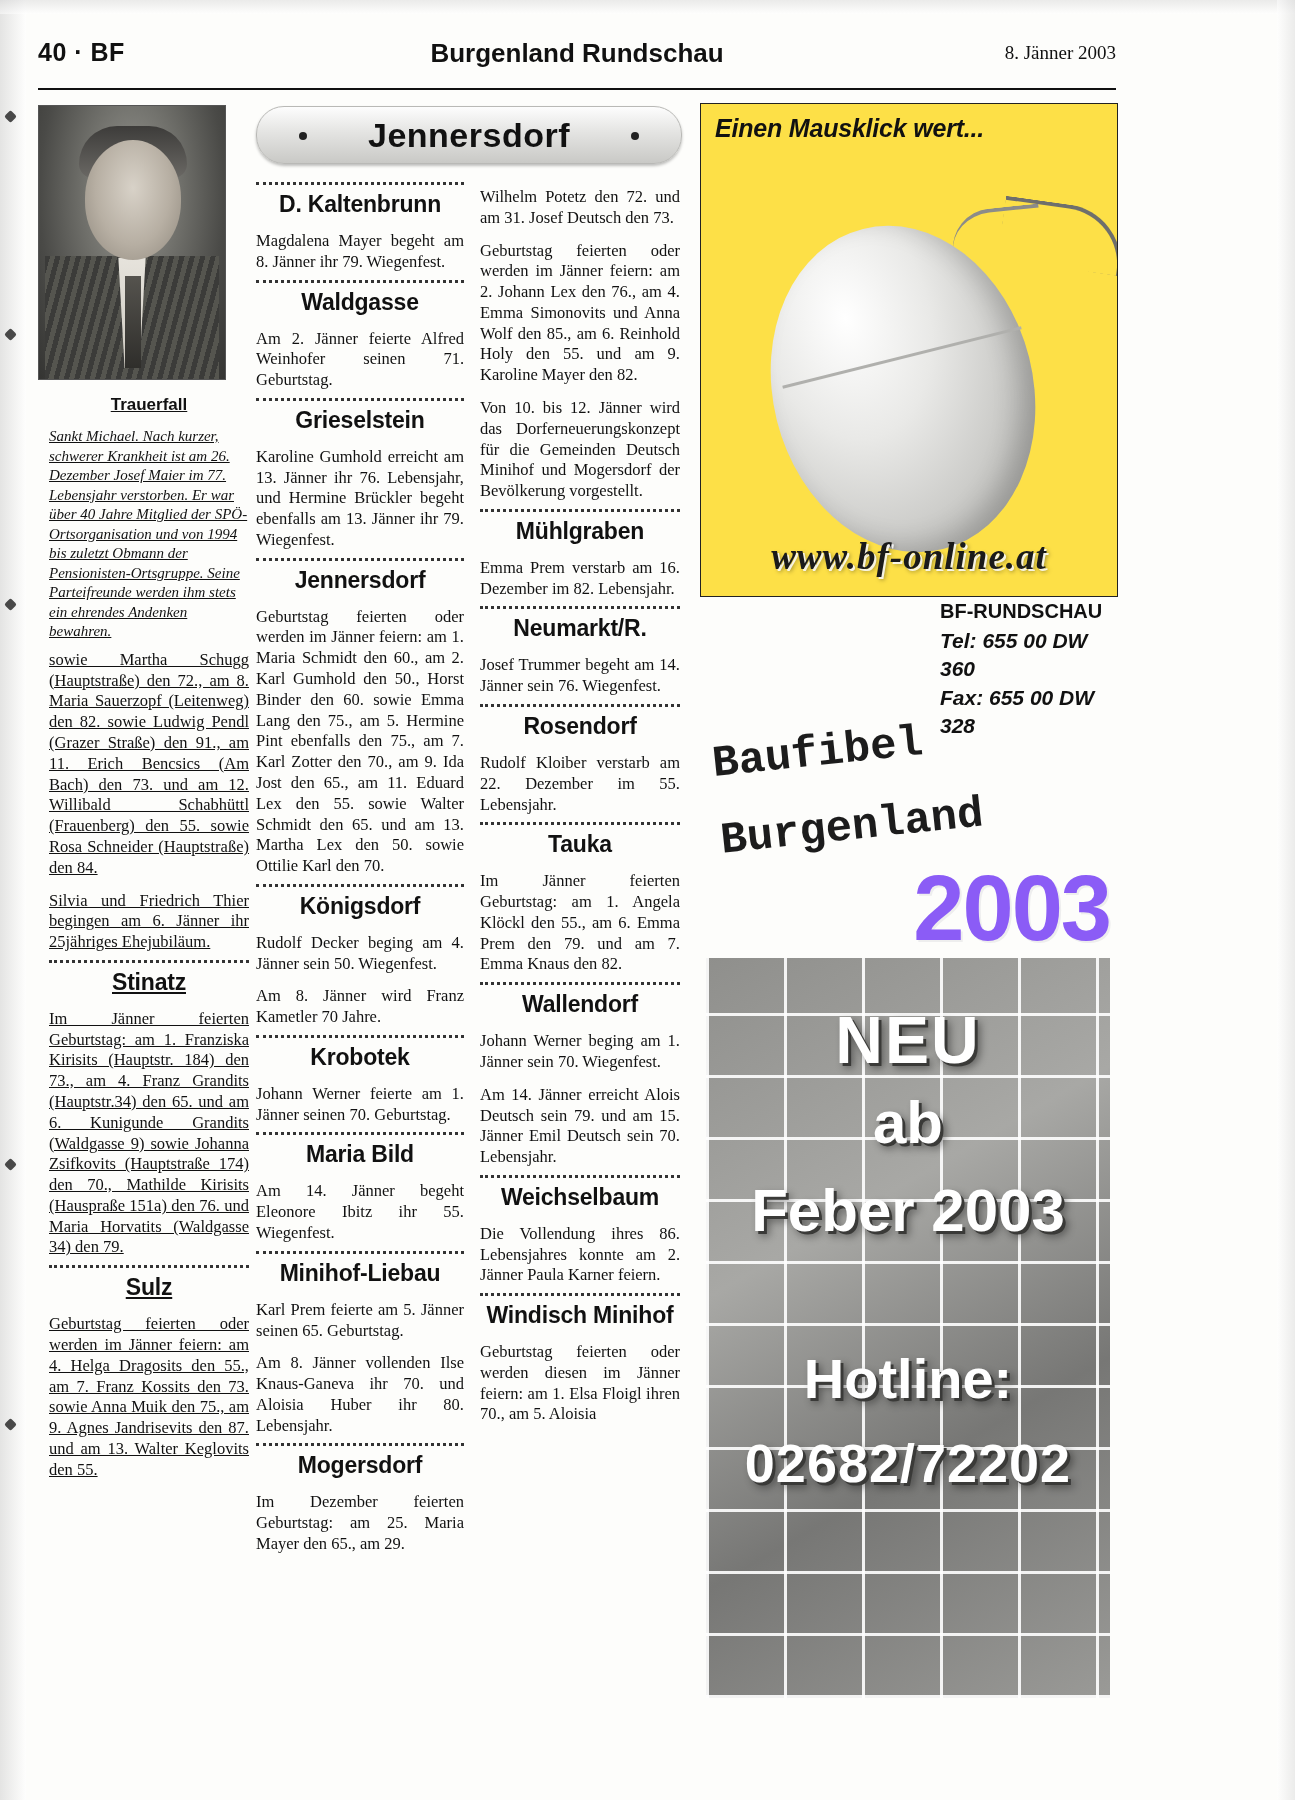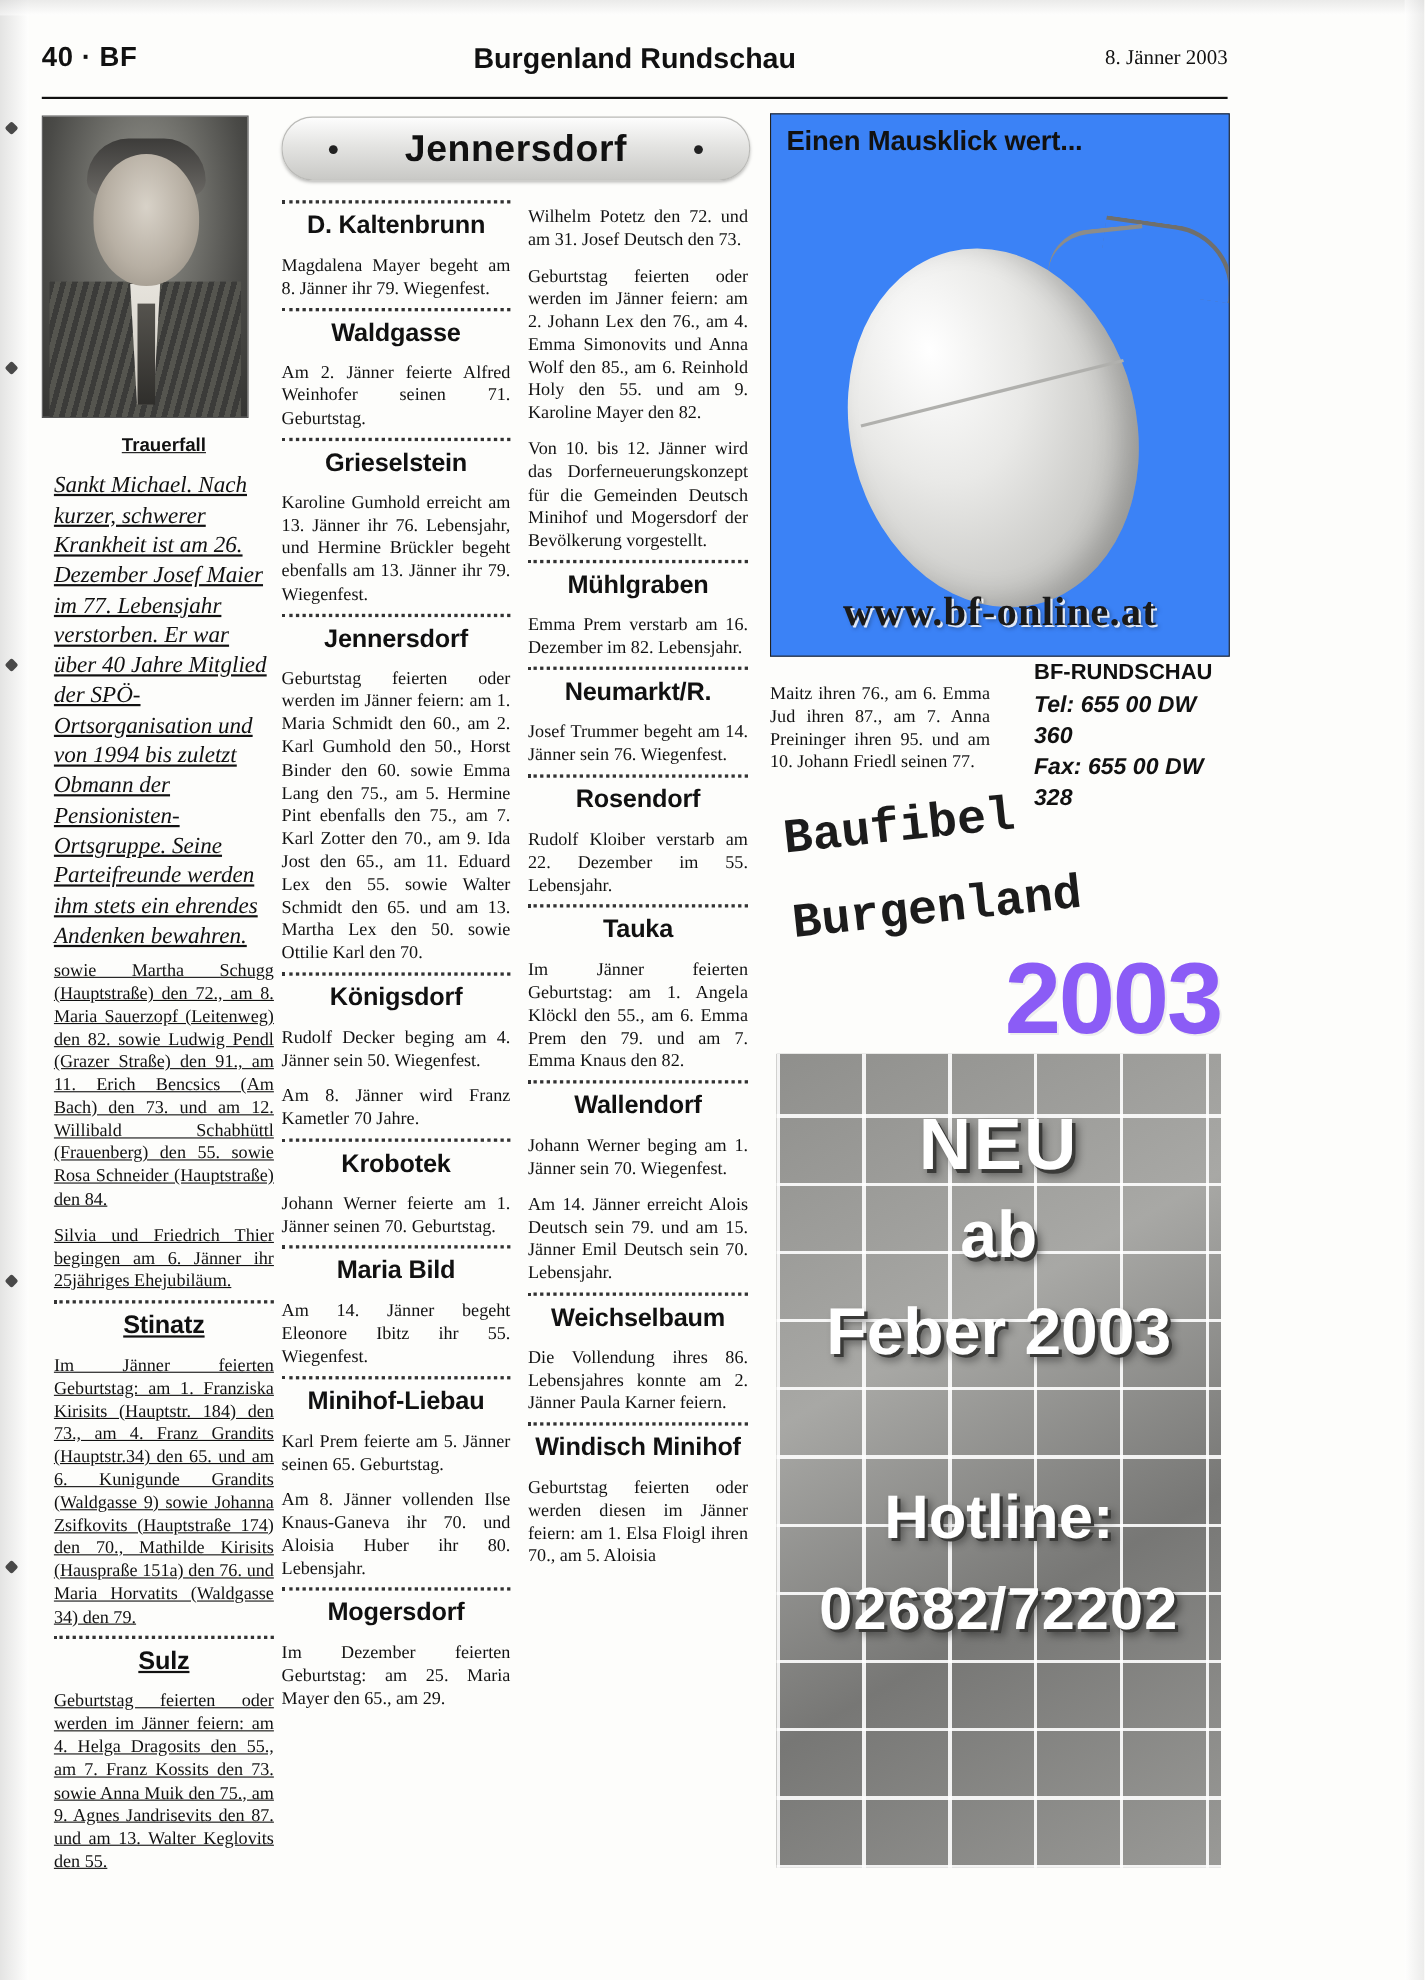--- a/index.html
+++ b/index.html
@@ -77,21 +77,21 @@
     background:linear-gradient(180deg,#e6e3dc,#cfcbc2);
     clip-path:polygon(28% 0,72% 0,62% 100%,38% 100%);
   }
   .photo .tie{
     position:absolute;left:86px;top:170px;width:16px;height:92px;
     background:linear-gradient(180deg,#55534e,#2f2e2b);
   }
   .obit-title{
     font-family:"Liberation Sans",sans-serif;font-weight:bold;font-size:17px;text-align:center;margin-top:8px;
   }
-  .obit-body{font-style:italic;font-size:21px;line-height:1.3;text-align:left;}
+  .obit-body{font-style:italic;font-size:15px;line-height:1.3;text-align:left;}
 
   
   .banner{
     position:absolute;left:256px;top:106px;width:424px;height:56px;
     border-radius:28px;
     background:linear-gradient(180deg,#fdfdfd 0%,#e4e4e2 45%,#c9c9c6 100%);
     border:1px solid #b9b9b6;
     box-shadow:0 2px 3px rgba(0,0,0,.25);
   }
   .banner .txt{
@@ -101,21 +101,21 @@
   }
   .banner .dotl,.banner .dotr{
     position:absolute;top:25px;width:8px;height:8px;border-radius:50%;background:#222;
   }
   .banner .dotl{left:42px;}
   .banner .dotr{right:42px;}
 
   
   .ad-mouse{
     position:absolute;left:700px;top:103px;width:416px;height:492px;
-    border:1px solid #222;background:#3b82f6;overflow:hidden;
+    border:1px solid #222;background:#fde047;overflow:hidden;font-style:italic;
   }
   .ad-mouse .title{
     position:absolute;left:14px;top:10px;font-family:"Liberation Sans",sans-serif;
     font-weight:bold;font-size:25px;letter-spacing:-.2px;
   }
   .mouse-body{
     position:absolute;left:72px;top:120px;width:260px;height:330px;
     border-radius:130px/165px;
     background:radial-gradient(ellipse at 35% 25%, #ffffff 0%, #e9e9e7 35%, #c6c6c3 70%, #9e9e9b 100%);
     transform:rotate(-14deg);
@@ -309,23 +309,20 @@
 
   <div class="ad-mouse">
     <div class="title">Einen Mausklick wert...</div>
     <div class="mouse-cable"></div>
     <div class="mouse-cable2"></div>
     <div class="mouse-body"></div>
     <div class="mouse-split"></div>
     <div class="ad-url">www.bf-online.at</div>
   </div>
 
-  <div class="mini-col">
-    <p>Maitz ihren 76., am 6. Emma Jud ihren 87., am 7. Anna Preininger ihren 95. und am 10. Johann Friedl seinen 77.</p>
-  </div>
 
   <div class="contact">
     <div class="cname">BF-RUNDSCHAU</div>
     <div class="cline">Tel: 655 00 DW 360</div>
     <div class="cline">Fax: 655 00 DW 328</div>
   </div>
 
   <div class="ad-bau">
     <div class="bau-year">2003</div>
     <div class="bau-t1">Baufibel</div>

